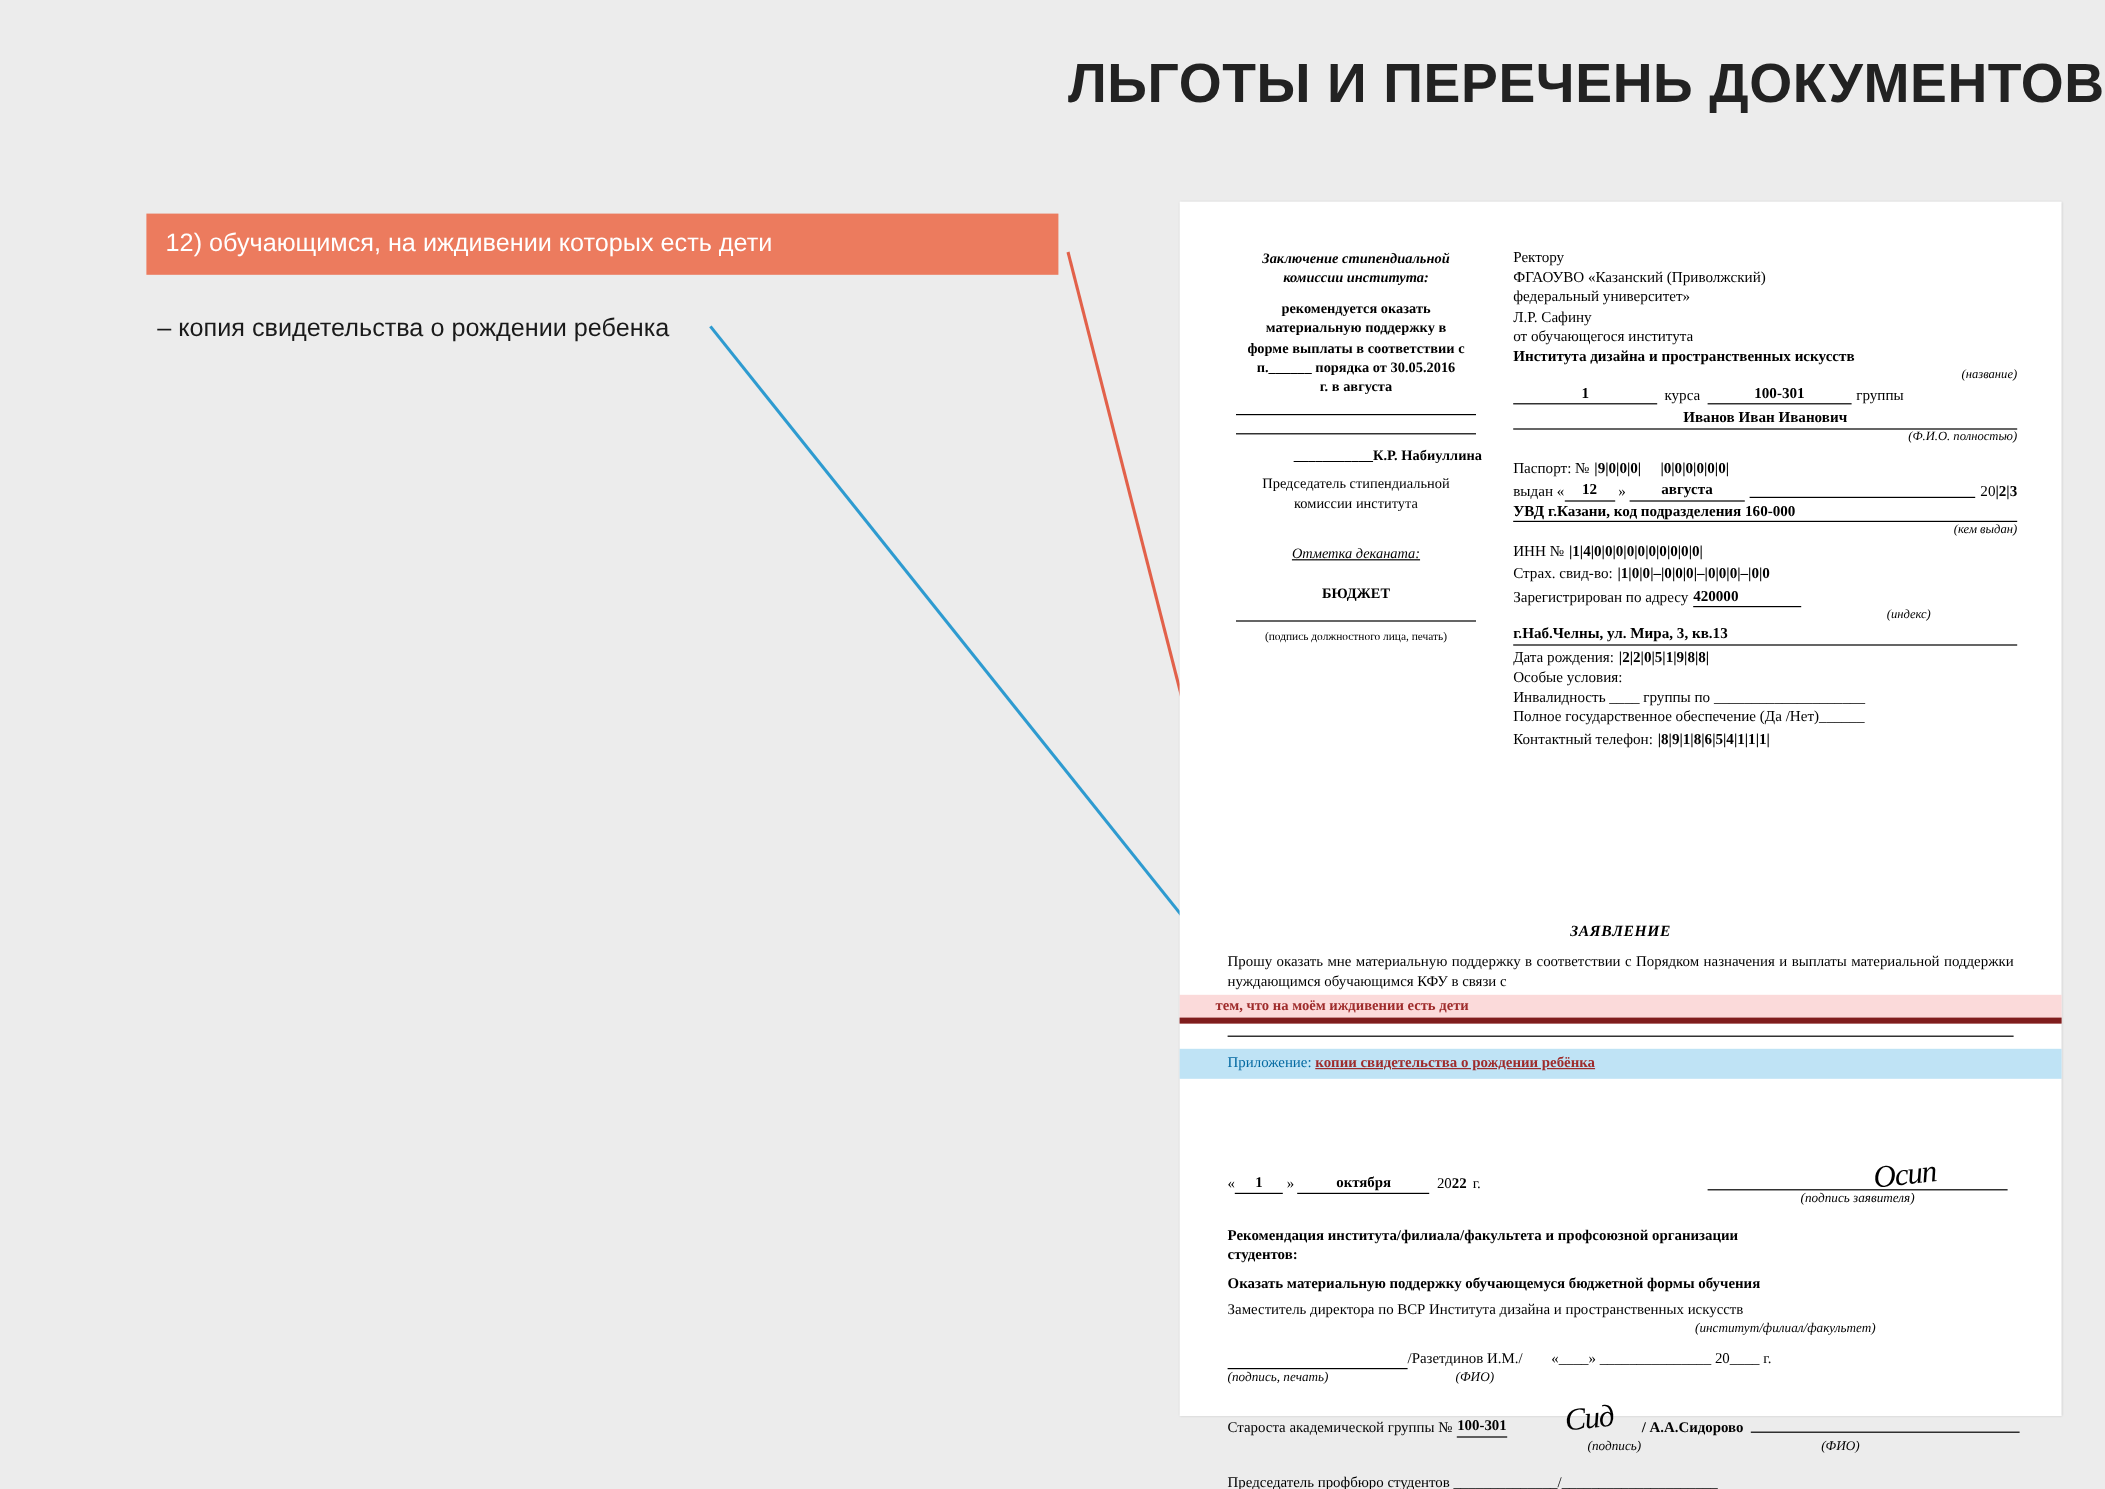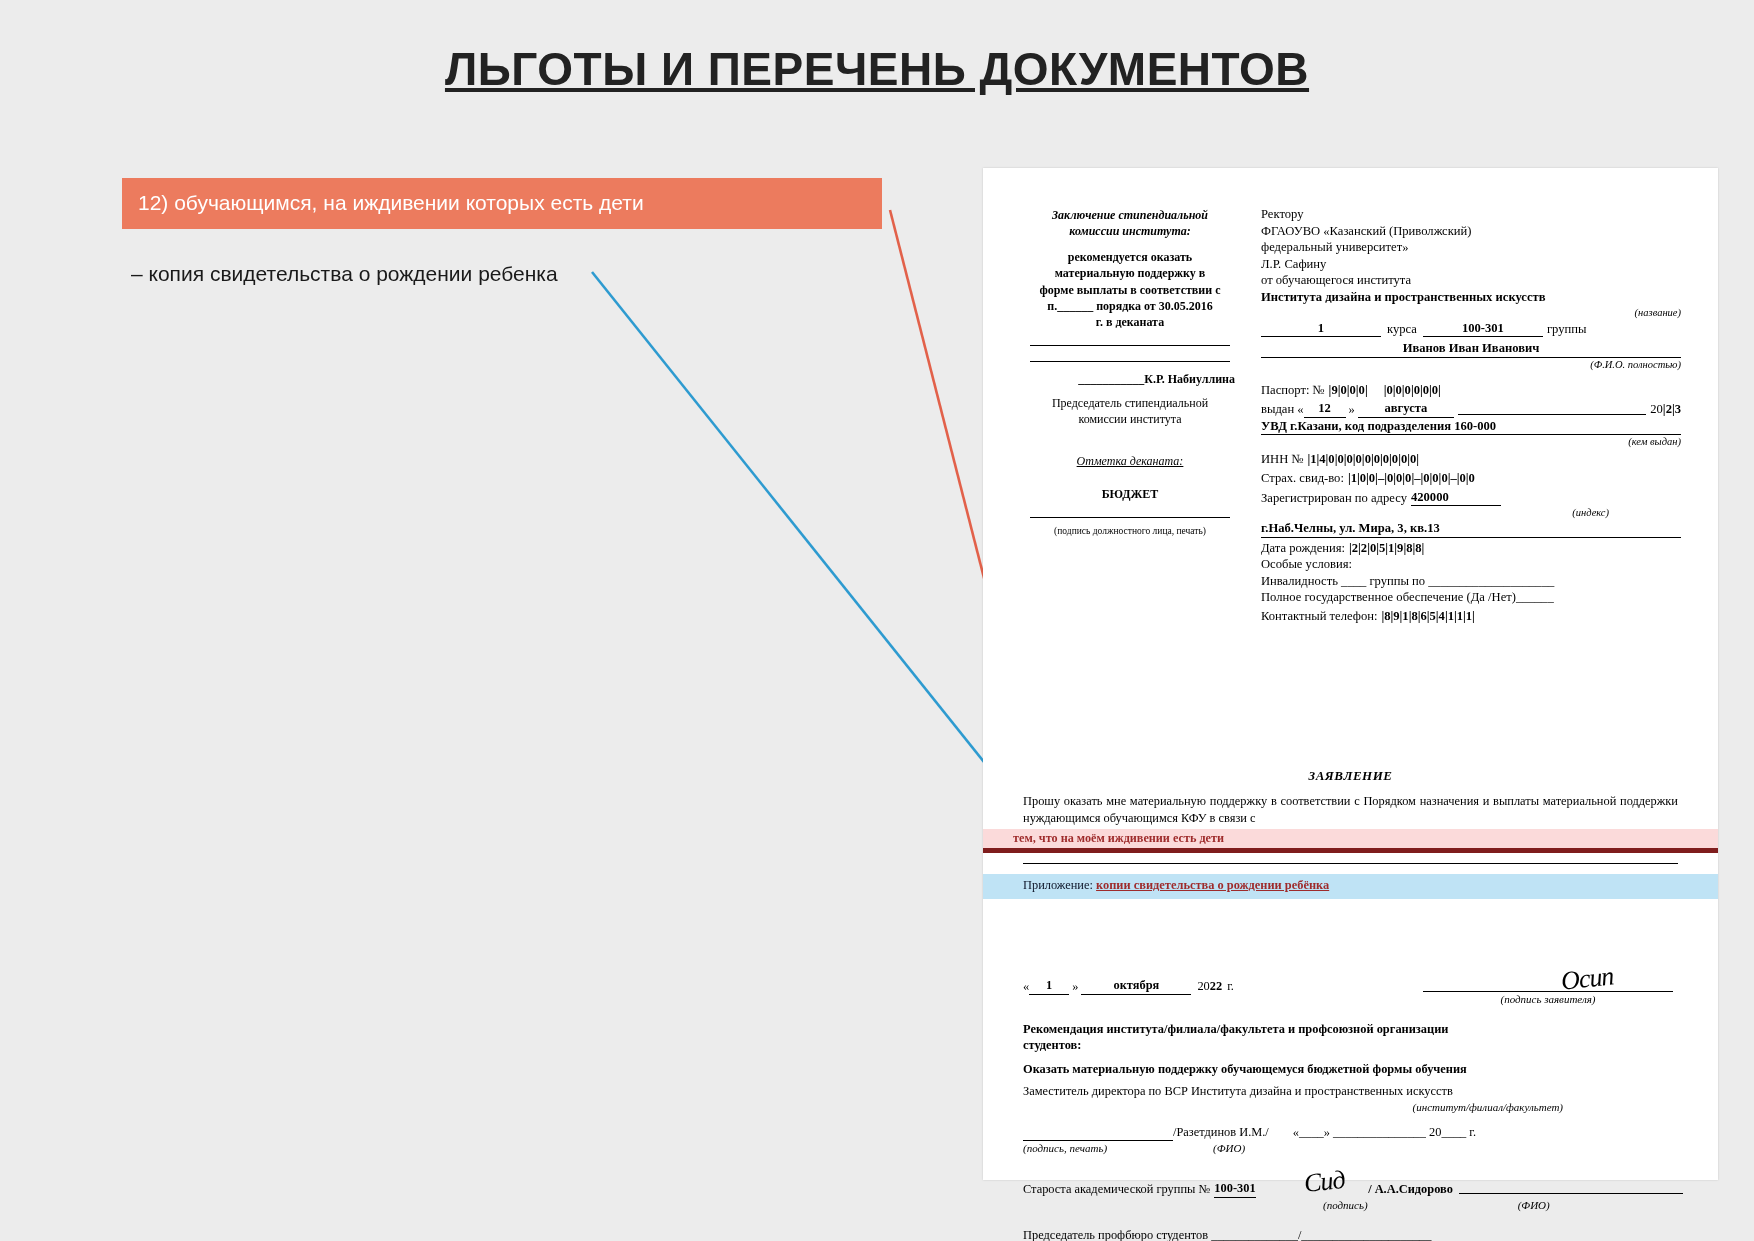--- a/index.html
+++ b/index.html
@@ -17,26 +17,25 @@
   #slide {
     position: absolute;
     inset: 0;
     background: #ececec;
   }
   #slide-title {
     position: absolute;
     top: 42px;
     left: 0;
     width: 100%;
-    text-align: center;
+    text-align: right;
     font-size: 46px;
     font-weight: bold;
     color: #222222;
     letter-spacing: 0.5px;
-    text-decoration: underline;
   }
   
   #left-col {
     position: absolute;
     left: 122px;
     top: 178px;
     width: 790px;
   }
   #highlight-bar {
     background: #ec7b5e;
@@ -182,21 +181,21 @@
     border-bottom: 1px solid #000;
     height: 10px;
   }
   #hl-blue {
     margin-top: 10px;
     background: #bfe3f5;
     padding: 4px 0 5px 40px;
     font-size: 12.4px;
   }
   #hl-blue .prilож {
-    color: #0f172a;
+    color: #0369a1;
   }
   #hl-blue .val {
     color: #9e2b2b;
     font-weight: bold;
     text-decoration: underline;
   }
   
   #bottom {
     position: absolute;
     left: 40px;
@@ -250,21 +249,21 @@
       <div id="left-note">
         <div class="hdr">
           <div>Заключение стипендиальной</div>
           <div>комиссии института:</div>
         </div>
         <div class="body">
           <div>рекомендуется оказать</div>
           <div>материальную поддержку в</div>
           <div>форме выплаты в соответствии с</div>
           <div>п.______ порядка от 30.05.2016</div>
-          <div>г. в деканата</div>
+          <div>г. в августа</div>
         </div>
         <div class="blankline"></div>
         <div class="blankline"></div>
         <div class="sign">___________К.Р. Набиуллина</div>
         <div class="cap">
           <div>Председатель стипендиальной</div>
           <div>комиссии института</div>
         </div>
         <div id="dekanat">Отметка деканата:</div>
         <div id="budget">БЮДЖЕТ</div>

